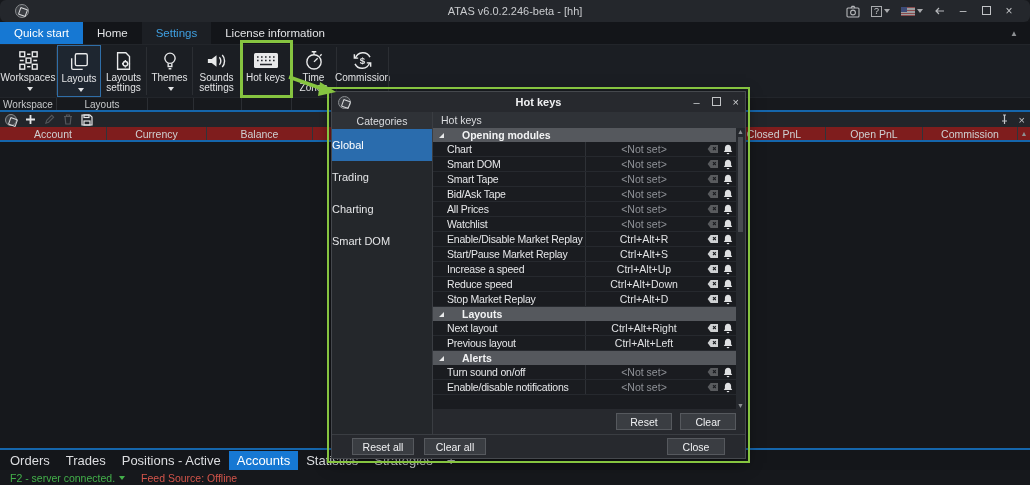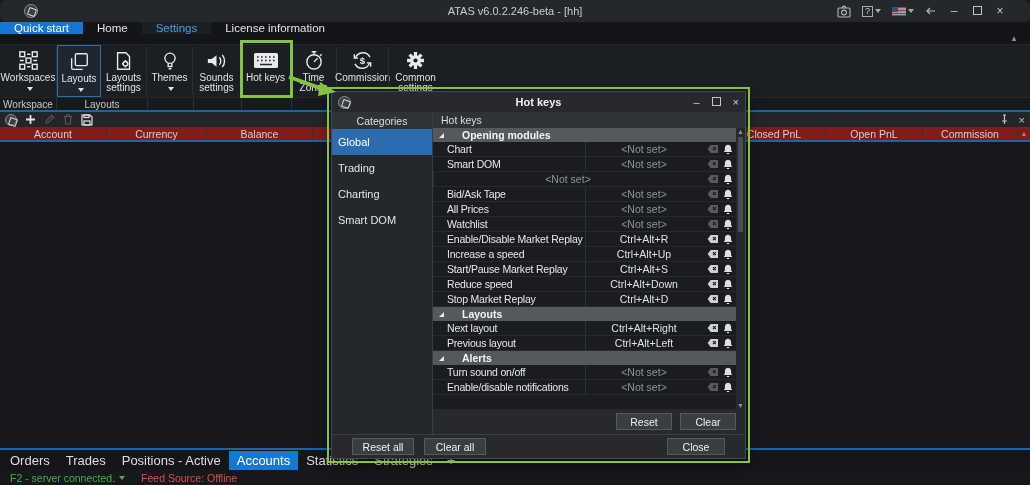--- a/index.html
+++ b/index.html
@@ -3,34 +3,34 @@
 <meta charset="utf-8">
 <style>
   * { margin:0; padding:0; box-sizing:border-box; }
   html,body { background:#0c0e11; }
   .app{
     position:relative; width:1030px; height:485px; overflow:hidden;
     background:#16181c; font-family:"Liberation Sans",sans-serif; font-size:11px; color:#e4e5e7;
     user-select:none;
   }
   
-  .titlebar{position:relative; height:22px; background:#24272c; display:flex; align-items:center; padding:0 24px;border-radius:6px;}
+  .titlebar{position:relative; height:22px; background:#24272c; display:flex; align-items:center; padding:0 15px;border-radius:6px;}
   .tb-title{position:absolute; left:0; right:0; text-align:center; color:#c9cbce; font-size:11px;}
   .tb-right{margin-left:auto; display:flex; align-items:center; gap:11px; z-index:2; color:#b6b8bb;}
   .tb-ic{display:inline-flex; align-items:center; gap:2px; cursor:default;}
   .caret{width:0;height:0;border-left:3px solid transparent;border-right:3px solid transparent;border-top:4px solid #a9abae;display:inline-block;}
   .helpbox{border:1px solid #a9abae; width:11px;height:11px; font-size:9px; line-height:9px; text-align:center; color:#c9cbce;}
   .flag{position:relative; width:14px; height:9px; background:repeating-linear-gradient(180deg,#8a4a4c 0 1.4px,#9b9da0 1.4px 2.8px);}
   .flag:before{content:""; position:absolute; left:0; top:0; width:6px; height:5px; background:#3d4b77;}
   .winbtn{font-size:12px; color:#c2c4c7; width:12px; text-align:center; line-height:12px;}
   .maxbox{width:9px;height:9px;border:1px solid #c2c4c7; display:inline-block;}
   .app-logo{width:14px;height:14px;border-radius:50%;background:#3a3d42;border:1px solid #8a8d90; position:relative; display:inline-block;}
   .app-logo:before{content:""; position:absolute; left:3px; top:3px; width:6px; height:6px; border:1px solid #d8d9db; border-radius:1px; transform:rotate(20deg);}
   
-  .tabrow{height:22px; background:#131519; display:flex; align-items:stretch;flex-direction:column;}
+  .tabrow{height:22px; background:#131519; display:flex; align-items:stretch;}
   .rtab{padding:0 14px; display:flex; align-items:center; color:#e2e3e5; font-size:11.5px; cursor:pointer;}
   .rtab.accent{background:#1678d3; color:#fff;}
   .rtab.selected{background:#1c1f24; color:#3f9fe0;}
   .tabrow .collapse-arr{margin-left:auto; padding-right:12px; display:flex; align-items:center; color:#8d9093; font-size:8px;}
   
   .ribbon{height:53px; background:#1b1e23; display:flex; align-items:stretch; border-top:1px solid #22252a;}
   .rbtn{display:flex; flex-direction:column; align-items:center; padding-top:3px; color:#e2e3e5; font-size:10px; line-height:10px; text-align:center; cursor:pointer;}
   .rbtn .ric{height:25px; display:flex; align-items:center; justify-content:center;}
   .rbtn.sel{border:1px solid #2f6ea8; background:#1e2630;}
   .rsep{width:1px; background:#2b2e33; margin:2px 0;}
@@ -60,21 +60,21 @@
   .st-feed{color:#d2544a;}
   
   .dialog{position:absolute; left:331px; top:91px; width:415px; height:368px; background:#27292e; border:1px solid #45484d;
           display:flex; flex-direction:column; box-shadow:0 4px 14px rgba(0,0,0,.55); z-index:5;}
   .dlg-head{position:relative; height:20px; display:flex; align-items:center; padding:0 6px;}
   .dlg-title{position:absolute; left:0; right:0; text-align:center; font-weight:bold; font-size:11px; color:#f0f1f3;}
   .dlg-btns{margin-left:auto; display:flex; gap:12px; align-items:center; z-index:2; color:#cfd1d3;}
   .dlg-body{flex:1; display:flex; min-height:0;}
   .cats{width:101px; background:#24272b; border-right:1px solid #3a3d42; display:flex; flex-direction:column;}
   .cats-head{height:17px; background:#2f3237; color:#dcdde0; display:flex; align-items:center; justify-content:center; font-size:10.5px;}
-  .cat{height:26px; display:flex; align-items:center; padding-left:6px; color:#e4e5e7; cursor:pointer; font-size:11px;}
+  .cat{height:32px; display:flex; align-items:center; color:#e4e5e7; cursor:pointer; font-size:11px;}
   .cat.sel{background:#2a6cad; color:#fff;}
   .hk{flex:1; display:flex; flex-direction:column; min-width:0;}
   .hk-head{height:17px; background:#2f3237; color:#dcdde0; display:flex; align-items:center; padding-left:8px; font-size:10.5px;}
   .hk-wrap{display:flex; height:298px;}
   .hk-list{flex:1; overflow:hidden; background:#1a1c20;}
   .hk-sec{height:14px; background:#55585d; display:flex; align-items:center; gap:18px; padding-left:6px; color:#f2f3f4; font-weight:bold; font-size:10.5px; cursor:pointer;}
   .sec-arr{width:0;height:0;border-bottom:5px solid #e8e9ea;border-left:5px solid transparent; display:inline-block;}
   .hk-row{height:15px; display:flex; align-items:stretch; background:#1a1c20; border-bottom:1px solid #26292e; font-size:10.5px;}
   .hk-name{flex:0 0 152px; display:flex; align-items:center; padding-left:14px; color:#e6e7e9; white-space:nowrap; letter-spacing:-.2px;}
   .hk-val{flex:1; display:flex; align-items:center; justify-content:center; border-left:1px solid #2e3136; color:#dfe0e2; cursor:pointer;}
@@ -225,32 +225,20 @@
           <svg width="23" height="23" viewBox="0 0 24 24" fill="none" stroke="#e8e9ea" stroke-width="1.5">
             <path d="M19.8 8.5A8.2 8.2 0 004.6 9.5"></path>
             <path d="M4.2 15.5a8.2 8.2 0 0015.2-1"></path>
             <path d="M3.5 5.5v4h4M20.5 18.5v-4h-4"></path>
             <text x="12" y="15.6" text-anchor="middle" font-size="10" font-family="Liberation Sans,sans-serif" fill="#e8e9ea" stroke="none" font-weight="bold">$</text>
           </svg>
         </span>
         <span>Commission</span>
       </div>
       <div class="rsep"></div>
-      <div class="rbtn w-settings">
-        <span class="ric">
-          <svg width="23" height="23" viewBox="0 0 24 24">
-            <g stroke="#e8e9ea" stroke-width="3.4">
-              <path d="M12 3.2v5M12 15.8v5M3.2 12h5M15.8 12h5M5.8 5.8l3.5 3.5M14.7 14.7l3.5 3.5M18.2 5.8l-3.5 3.5M9.3 14.7l-3.5 3.5"></path>
-            </g>
-            <circle cx="12" cy="12" r="5.6" fill="#e8e9ea"></circle>
-            <circle cx="12" cy="12" r="2.2" fill="#1b1e23"></circle>
-          </svg>
-        </span>
-        <span>Common settings</span>
-      </div>
     </div>
   <div class="grouprow" id="ribbon-groups">
       <div class="gcell" style="width: 57px;">Workspace</div>
       <div class="gcell" style="width: 91px;">Layouts</div>
       <div class="gcell" style="width: 46px;"></div>
       <div class="gcell" style="width: 48px;"></div>
       <div class="gcell" style="width: 50px;"></div>
       <div class="gcell" style="width: 46px;"></div>
       <div class="gcell" style="width: 52px;"></div>
       <div class="gcell" style="width: 54px;"></div>
@@ -379,20 +367,21 @@
                   </span>
                   <span class="rowic">
                     <svg width="10" height="11" viewBox="0 0 10 11">
                       <path d="M5 .8C6.9.8 8.1 2.2 8.1 4v2.3L9.2 8H.8L1.9 6.3V4C1.9 2.2 3.1.8 5 .8z" fill="#dfe0e2"></path>
                       <path d="M3.7 9a1.3 1.3 0 002.6 0z" fill="#dfe0e2"></path>
                     </svg>
                   </span>
                 </div>
               </div>
               <div class="hk-row">
+                <div class="hk-name">Smart Tape</div>
                 <div class="hk-val unset">&lt;Not set&gt;</div>
                 <div class="hk-icons">
                   <span class="rowic dim">
                     <svg width="12" height="10" viewBox="0 0 12 10">
                       <path d="M3.6 1h7.4v8H3.6L.6 5z" fill="#cfd1d3"></path>
                       <path d="M6 3.2L8.8 6M8.8 3.2L6 6" stroke="#1a1c20" stroke-width="1.1"></path>
                     </svg>
                   </span>
                   <span class="rowic">
                     <svg width="10" height="11" viewBox="0 0 10 11">
@@ -468,40 +457,40 @@
                   </span>
                   <span class="rowic">
                     <svg width="10" height="11" viewBox="0 0 10 11">
                       <path d="M5 .8C6.9.8 8.1 2.2 8.1 4v2.3L9.2 8H.8L1.9 6.3V4C1.9 2.2 3.1.8 5 .8z" fill="#dfe0e2"></path>
                       <path d="M3.7 9a1.3 1.3 0 002.6 0z" fill="#dfe0e2"></path>
                     </svg>
                   </span>
                 </div>
               </div>
               <div class="hk-row">
+                <div class="hk-name">Start/Pause Market Replay</div>
+                <div class="hk-val">Ctrl+Alt+S</div>
+                <div class="hk-icons">
+                  <span class="rowic">
+                    <svg width="12" height="10" viewBox="0 0 12 10">
+                      <path d="M3.6 1h7.4v8H3.6L.6 5z" fill="#cfd1d3"></path>
+                      <path d="M6 3.2L8.8 6M8.8 3.2L6 6" stroke="#1a1c20" stroke-width="1.1"></path>
+                    </svg>
+                  </span>
+                  <span class="rowic">
+                    <svg width="10" height="11" viewBox="0 0 10 11">
+                      <path d="M5 .8C6.9.8 8.1 2.2 8.1 4v2.3L9.2 8H.8L1.9 6.3V4C1.9 2.2 3.1.8 5 .8z" fill="#dfe0e2"></path>
+                      <path d="M3.7 9a1.3 1.3 0 002.6 0z" fill="#dfe0e2"></path>
+                    </svg>
+                  </span>
+                </div>
+              </div>
+              <div class="hk-row">
                 <div class="hk-name">Increase a speed</div>
                 <div class="hk-val">Ctrl+Alt+Up</div>
-                <div class="hk-icons">
-                  <span class="rowic">
-                    <svg width="12" height="10" viewBox="0 0 12 10">
-                      <path d="M3.6 1h7.4v8H3.6L.6 5z" fill="#cfd1d3"></path>
-                      <path d="M6 3.2L8.8 6M8.8 3.2L6 6" stroke="#1a1c20" stroke-width="1.1"></path>
-                    </svg>
-                  </span>
-                  <span class="rowic">
-                    <svg width="10" height="11" viewBox="0 0 10 11">
-                      <path d="M5 .8C6.9.8 8.1 2.2 8.1 4v2.3L9.2 8H.8L1.9 6.3V4C1.9 2.2 3.1.8 5 .8z" fill="#dfe0e2"></path>
-                      <path d="M3.7 9a1.3 1.3 0 002.6 0z" fill="#dfe0e2"></path>
-                    </svg>
-                  </span>
-                </div>
-              </div>
-              <div class="hk-row">
-                <div class="hk-name">Start/Pause Market Replay</div>
-                <div class="hk-val">Ctrl+Alt+S</div>
                 <div class="hk-icons">
                   <span class="rowic">
                     <svg width="12" height="10" viewBox="0 0 12 10">
                       <path d="M3.6 1h7.4v8H3.6L.6 5z" fill="#cfd1d3"></path>
                       <path d="M6 3.2L8.8 6M8.8 3.2L6 6" stroke="#1a1c20" stroke-width="1.1"></path>
                     </svg>
                   </span>
                   <span class="rowic">
                     <svg width="10" height="11" viewBox="0 0 10 11">
                       <path d="M5 .8C6.9.8 8.1 2.2 8.1 4v2.3L9.2 8H.8L1.9 6.3V4C1.9 2.2 3.1.8 5 .8z" fill="#dfe0e2"></path>

